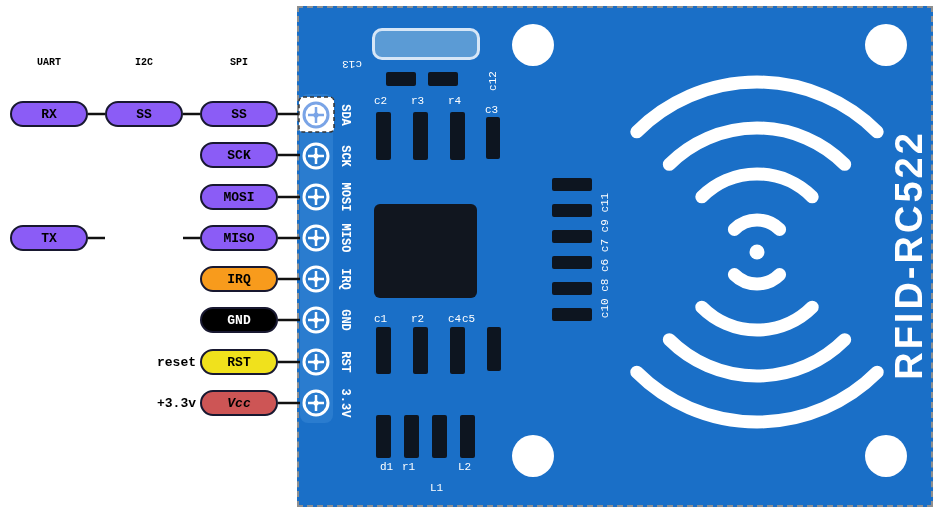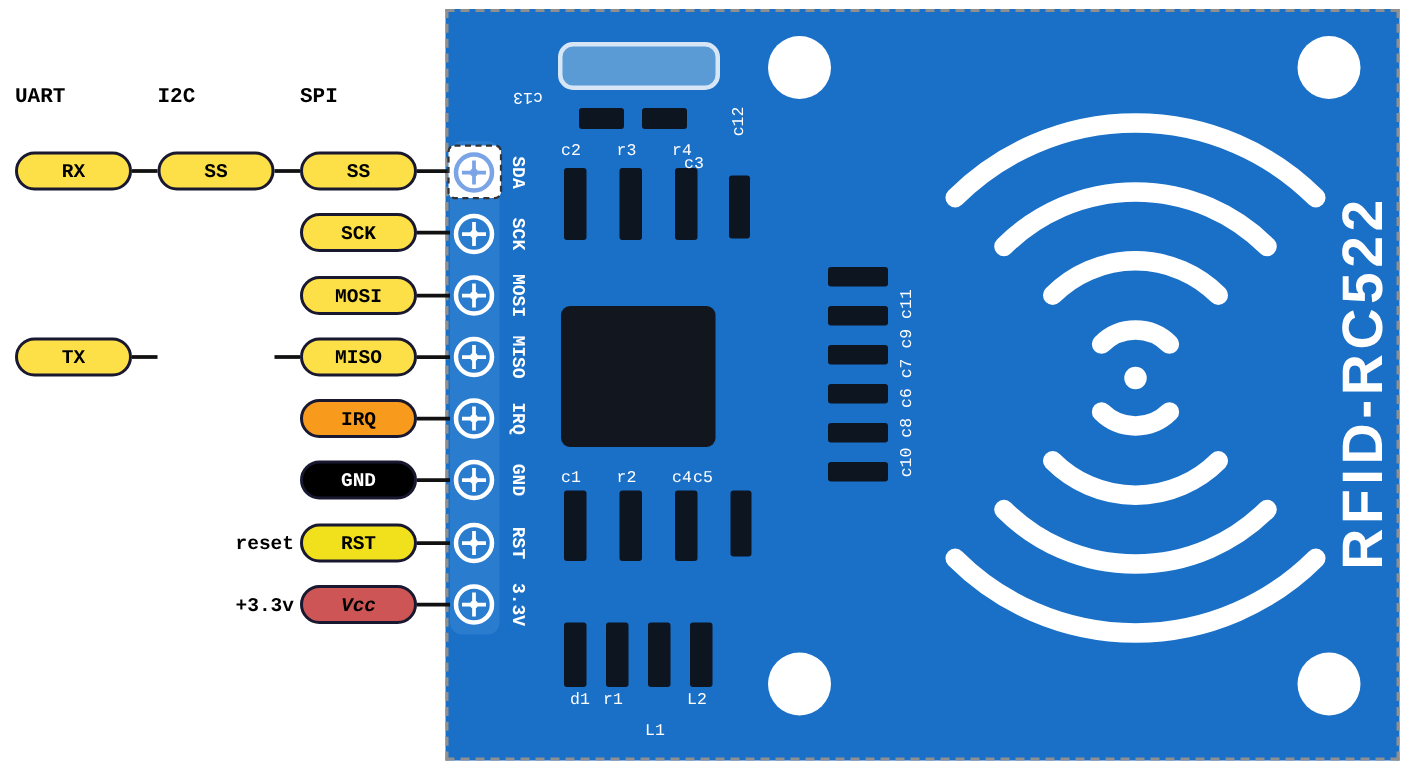--- a/index.html
+++ b/index.html
@@ -4,28 +4,28 @@
 <style>
   html,body{margin:0;padding:0;background:#fff;}
   #stage{position:relative;width:940px;height:516px;background:#ffffff;overflow:hidden;
          font-family:"Liberation Mono","DejaVu Sans Mono",monospace;}
   
   .board{position:absolute;left:297px;top:6px;width:636px;height:501px;
          background:#1a6fc7;border:2px dashed #8f8f8f;box-sizing:border-box;z-index:1;}
   #gfx{position:absolute;left:0;top:0;z-index:2;}
   
   .pill{position:absolute;width:78px;height:26px;box-sizing:border-box;z-index:3;
-        border:2px solid #181830;border-radius:13px;background:#fde047;color:#000;
+        border:2px solid #181830;border-radius:13px;background:#8b5cf6;color:#000;
         font-weight:bold;font-size:13px;display:flex;align-items:center;justify-content:center;}
   .p-orange{background:#f89b1c;}
   .p-black{background:#000;color:#fff;}
   .p-yellow{background:#f0e11c;}
   .p-red{background:#cd5555;font-style:italic;}
-  .bus-header{position:absolute;width:78px;z-index:3;
-              font-weight:bold;font-size:14px;color:#000;}
+  .bus-header{position:absolute;width:78px;text-align:center;z-index:3;
+              font-weight:bold;font-size:10px;color:#000;}
   .note{position:absolute;width:60px;text-align:right;z-index:3;
         font-weight:bold;font-size:13px;color:#000;}
   
   .silk{position:absolute;color:#fff;font-size:11px;z-index:3;white-space:nowrap;}
   .pinlabel{position:absolute;width:40px;text-align:center;color:#fff;font-weight:bold;
             font-size:12px;z-index:3;transform:rotate(90deg);transform-origin:top left;white-space:nowrap;}
   .vccw{transform:rotate(-90deg);transform-origin:top left;text-align:center;}
   .v180{transform:rotate(180deg);text-align:center;}
   
   .comp{position:absolute;background:#0d1520;border-radius:2px;z-index:3;}
@@ -178,21 +178,21 @@
   <div class="comp" style="left:376px;top:415px;width:15px;height:43px"></div>
   <div class="comp" style="left:404px;top:415px;width:15px;height:43px"></div>
   <div class="comp" style="left:432px;top:415px;width:15px;height:43px"></div>
   <div class="comp" style="left:460px;top:415px;width:15px;height:43px"></div>
 
   <div class="silk v180" style="left:338px;top:58px;width:28px">c13</div>
   <div class="silk vccw" style="left:487px;top:103px;width:44px">c12</div>
   <div class="silk" style="left:374px;top:95px">c2</div>
   <div class="silk" style="left:411px;top:95px">r3</div>
   <div class="silk" style="left:448px;top:95px">r4</div>
-  <div class="silk" style="left:456px;top:104px">c3</div>
+  <div class="silk" style="left:485px;top:104px">c3</div>
   <div class="silk vccw" style="left:599px;top:338px;width:165px">c10 c8 c6 c7 c9 c11</div>
   <div class="silk" style="left:374px;top:313px">c1</div>
   <div class="silk" style="left:411px;top:313px">r2</div>
   <div class="silk" style="left:448px;top:313px">c4</div>
   <div class="silk" style="left:462px;top:313px">c5</div>
   <div class="silk" style="left:380px;top:461px">d1</div>
   <div class="silk" style="left:402px;top:461px">r1</div>
   <div class="silk" style="left:430px;top:482px">L1</div>
   <div class="silk" style="left:458px;top:461px">L2</div>
 

